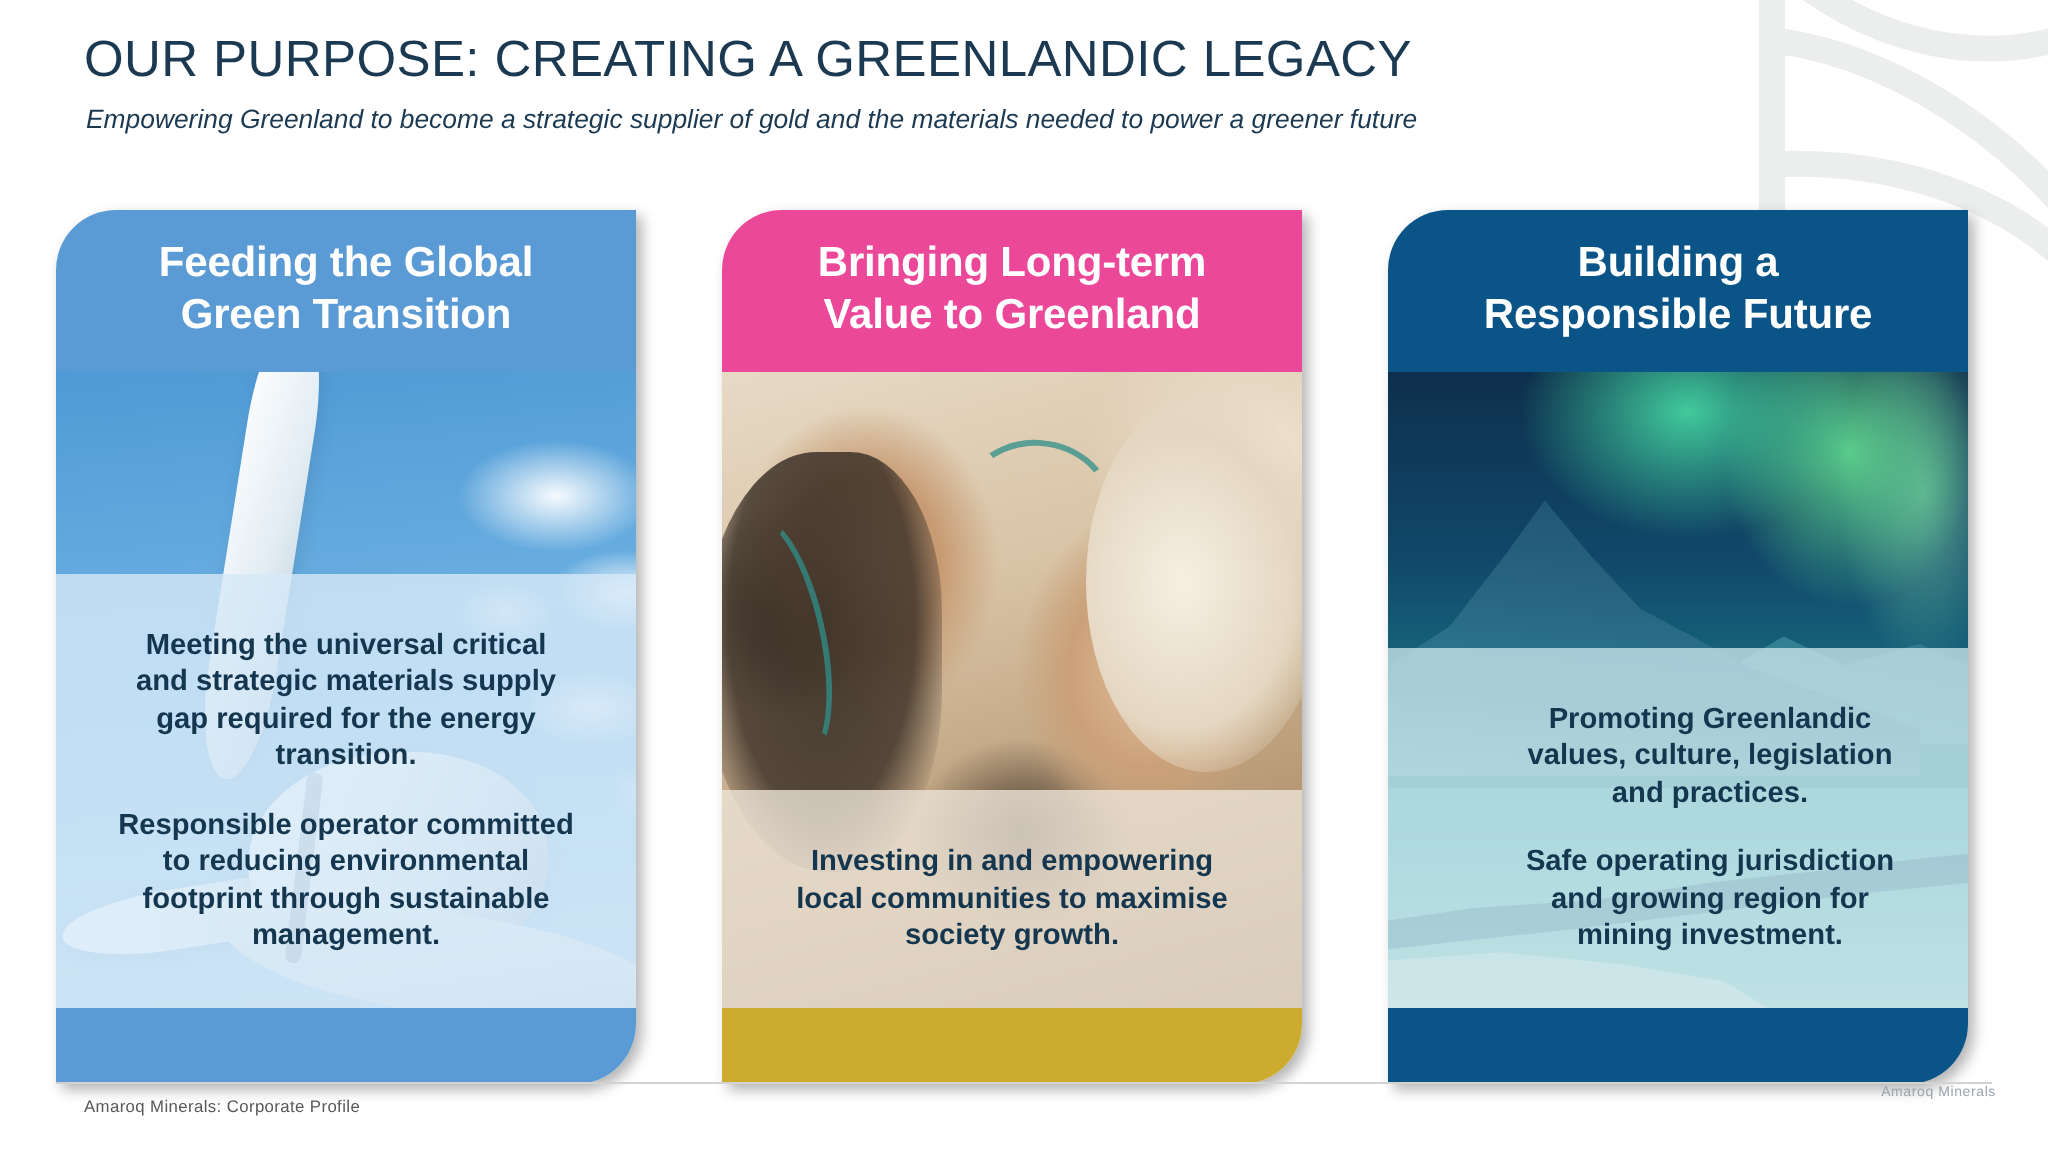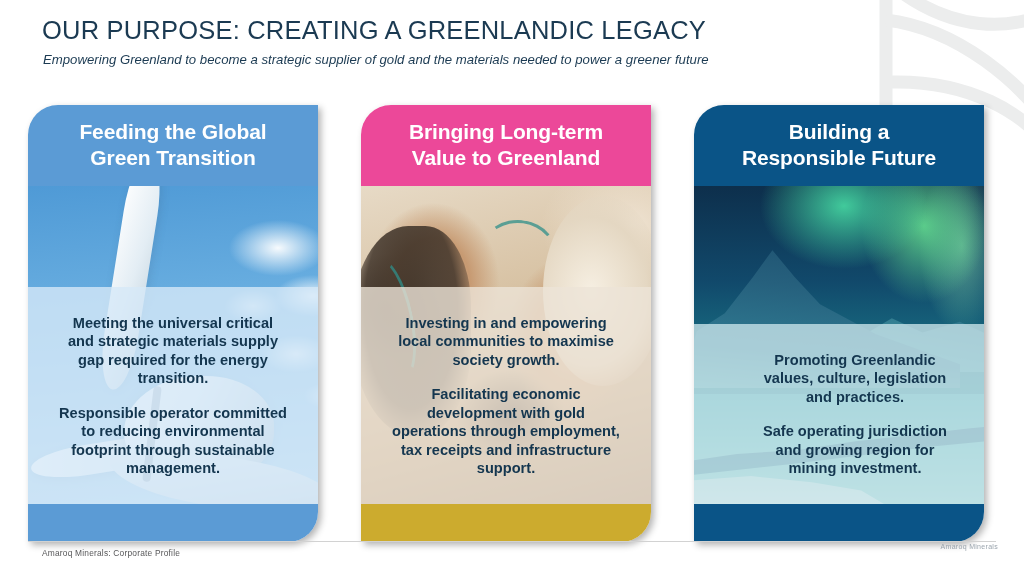--- a/index.html
+++ b/index.html
@@ -302,21 +302,20 @@
     <div class="card-media">
       <div class="photo">
         <div class="c2"></div>
         <div class="c2-dark"></div>
         <div class="c2-fur"></div>
         <div class="c2-teal1"></div>
         <div class="c2-teal2"></div>
       </div>
       <div class="card-text">
         <p>Investing in and empowering local communities to maximise society growth.</p>
-        <p>Facilitating economic development with gold operations through employment, tax receipts and infrastructure support.</p>
       </div>
     </div>
     <div class="card-foot"></div>
   </div>
 
   <div class="card" id="card-3">
     <div class="card-head">
       <span>Building a</span><br>
       <span>Responsible Future</span>
     </div>

